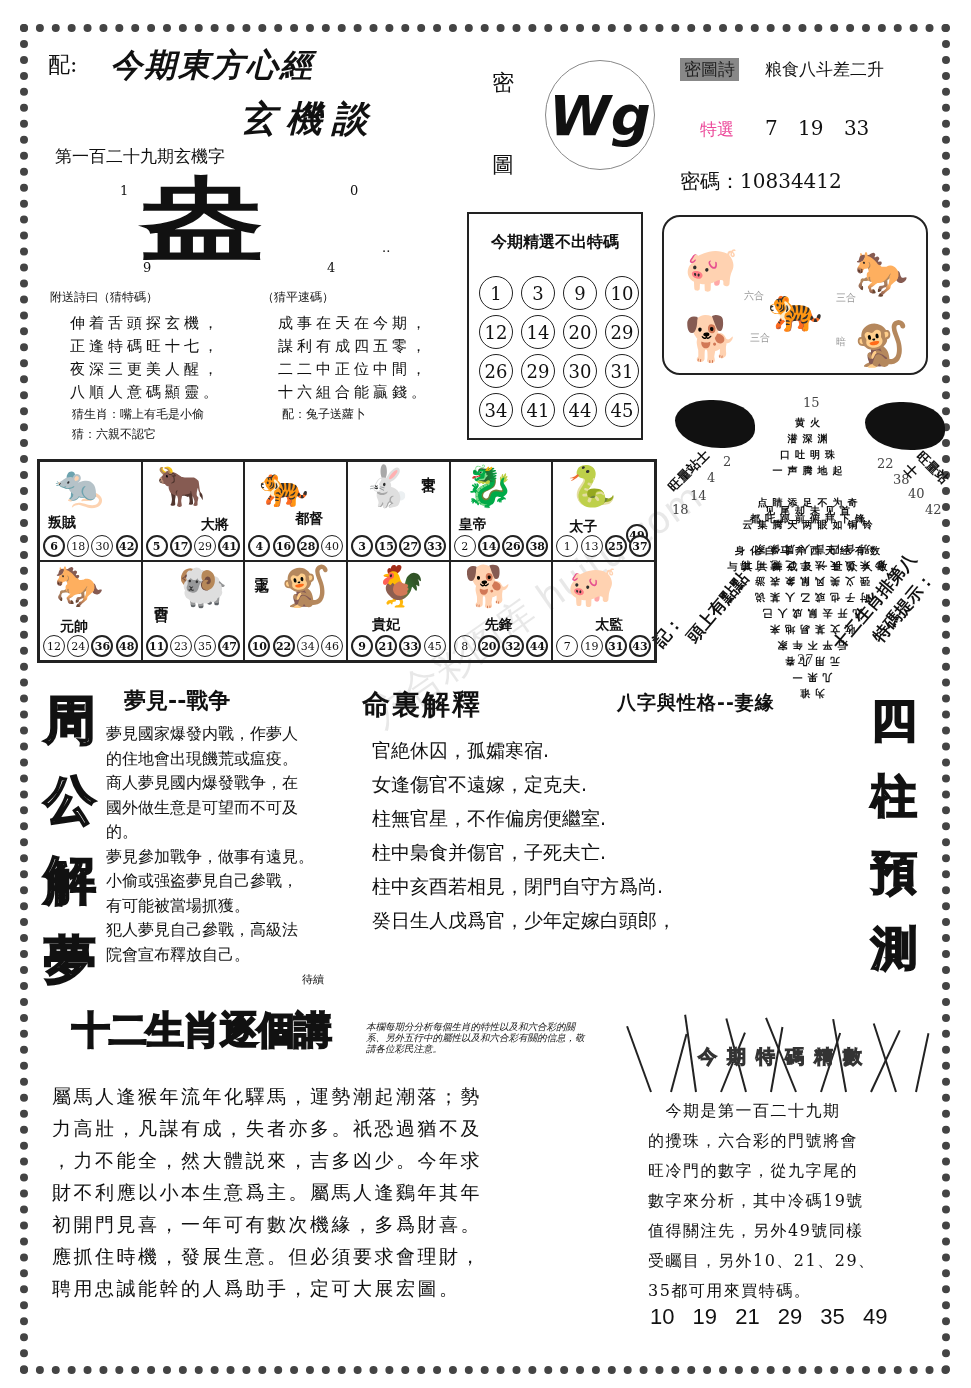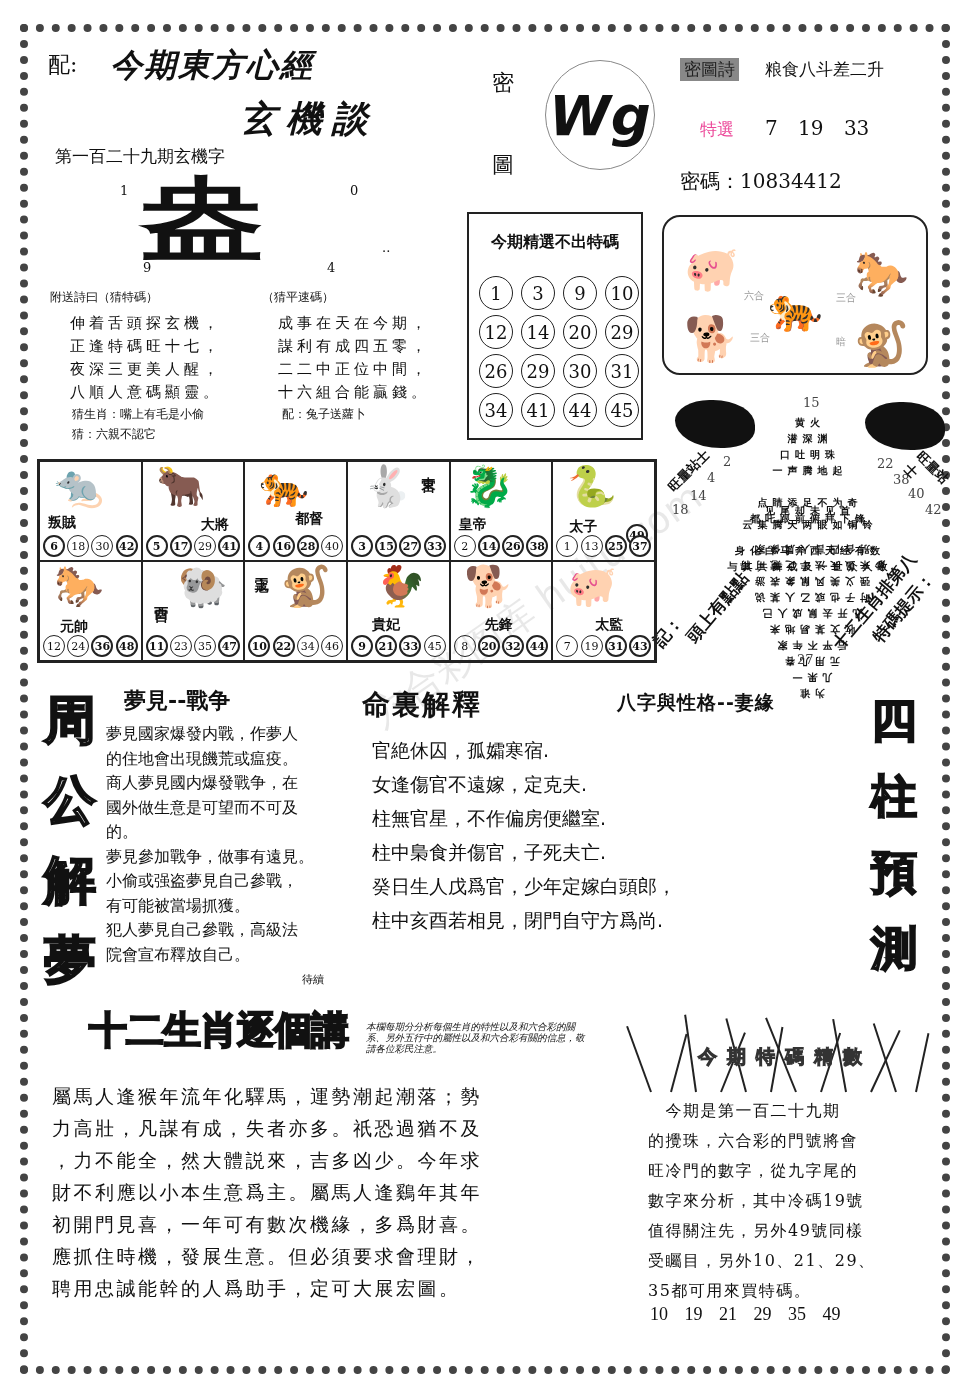--- a/index.html
+++ b/index.html
@@ -63,29 +63,29 @@
   .dream-title { left: 124px; top: 686px; font-size: 22px; font-weight: bold; }
   .dream-body { left: 106px; top: 722px; width: 240px; font-size: 16px; line-height: 24.5px; }
   .dream-cont { left: 302px; top: 972px; font-size: 11px; }
 
   .fate-head { left: 362px; top: 686px; font-size: 28px; font-weight: 900; letter-spacing: 2px; }
   .fate-sub { left: 617px; top: 690px; font-size: 19px; font-weight: bold; letter-spacing: 1px; }
   .fate-body { left: 372px; top: 733px; font-size: 19px; line-height: 34px; }
 
   .sizhu { left: 868px; top: 682px; width: 52px; font-size: 46px; line-height: 76px; font-weight: 900; color: #fff; -webkit-text-stroke: 2px #111; text-align: center; }
 
-  .zodiac12-head { left: 89px; top: 1005px; font-size: 38px; font-weight: 900; color: #fff; -webkit-text-stroke: 2px #111; letter-spacing: -1px; }
+  .zodiac12-head { left: 72px; top: 1005px; font-size: 38px; font-weight: 900; color: #fff; -webkit-text-stroke: 2px #111; letter-spacing: -1px; }
   .zodiac12-note { left: 366px; top: 1021px; width: 220px; font-size: 9.5px; line-height: 11px; font-style: italic; }
   .zodiac12-body { left: 52px; top: 1080px; width: 570px; font-size: 19px; line-height: 32px; font-family: "DejaVu Serif", serif; letter-spacing: 2.5px; }
 
   .grass { left: 640px; top: 1008px; width: 290px; height: 84px; }
   .grass-blade { position: absolute; bottom: 0; width: 2px; background: #222; transform-origin: bottom; }
   .grass-title { position: absolute; left: 0; right: 0; top: 36px; text-align: center; font-size: 19px; font-weight: bold; letter-spacing: 10px; color: #fff; -webkit-text-stroke: 1px #333; }
   .special-body { left: 648px; top: 1096px; width: 290px; font-size: 16px; line-height: 30px; font-family: "DejaVu Serif", serif; letter-spacing: 1.5px; }
-  .special-nums { left: 650px; top: 1304px; font-size: 18px; font-family: Liberation Serif, serif; word-spacing: 12px; }
+  .special-nums { left: 650px; top: 1304px; font-size: 22px; font-family: Liberation Sans, sans-serif; word-spacing: 12px; }
 
   .watermark { left: 340px; top: 580px; font-size: 38px; color: rgba(0,0,0,0.09); transform: rotate(-35deg); white-space: nowrap; }
 </style>
 </head>
 <body>
 
 <div class="frame"></div>
 
 <div class="abs watermark">六合彩图库 huitu.com</div>
 
@@ -352,22 +352,22 @@
 </div>
 <div class="abs dream-cont">待續</div>
 
 <div class="abs fate-head">命裏解釋</div>
 <div class="abs fate-sub">八字與性格--妻緣</div>
 <div class="abs fate-body">
   <div>官絶休囚，孤孀寒宿.</div>
   <div>女逢傷官不遠嫁，定克夫.</div>
   <div>柱無官星，不作偏房便繼室.</div>
   <div>柱中梟食并傷官，子死夫亡.</div>
+  <div>柱中亥酉若相見，閉門自守方爲尚.</div>
   <div>癸日生人戊爲官，少年定嫁白頭郎，</div>
-  <div>柱中亥酉若相見，閉門自守方爲尚.</div>
 </div>
 
 <div class="abs sizhu">
   <div>四</div>
   <div>柱</div>
   <div>預</div>
   <div>測</div>
 </div>
 
 <div class="abs zodiac12-head">十二生肖逐個講</div>

